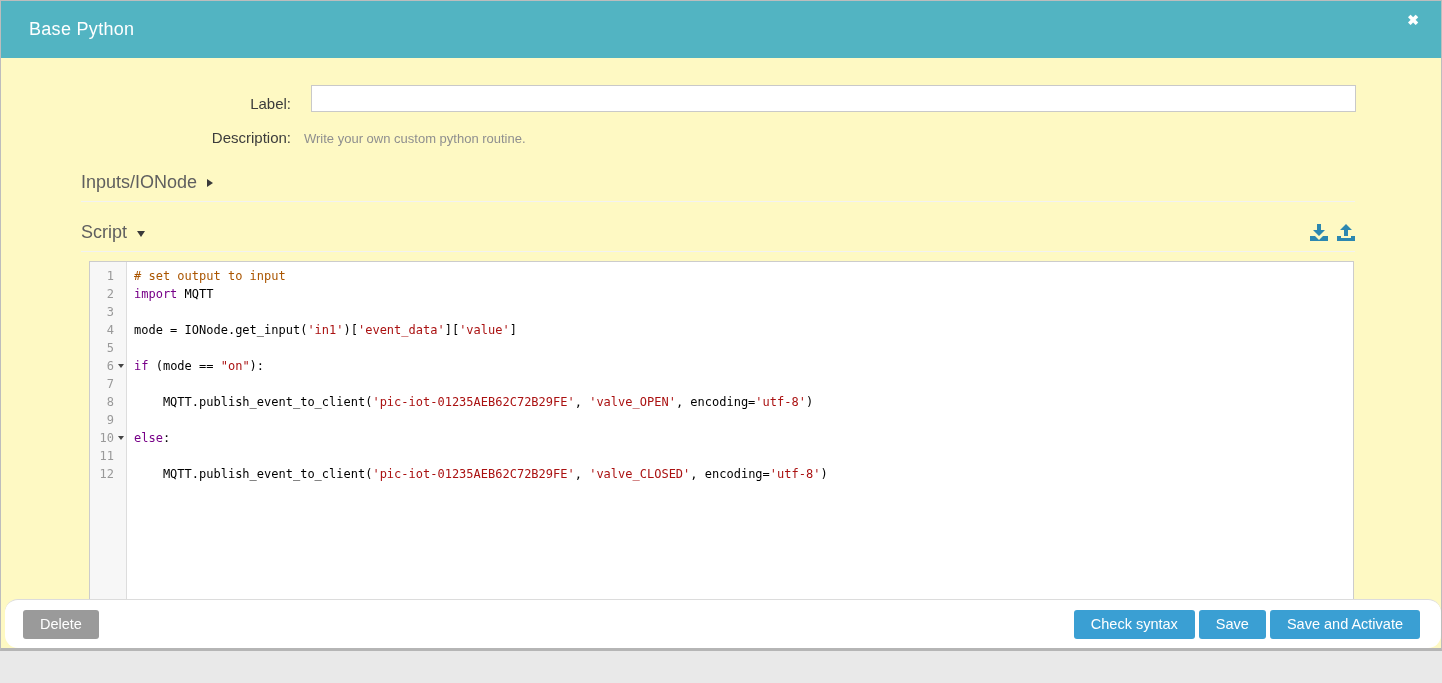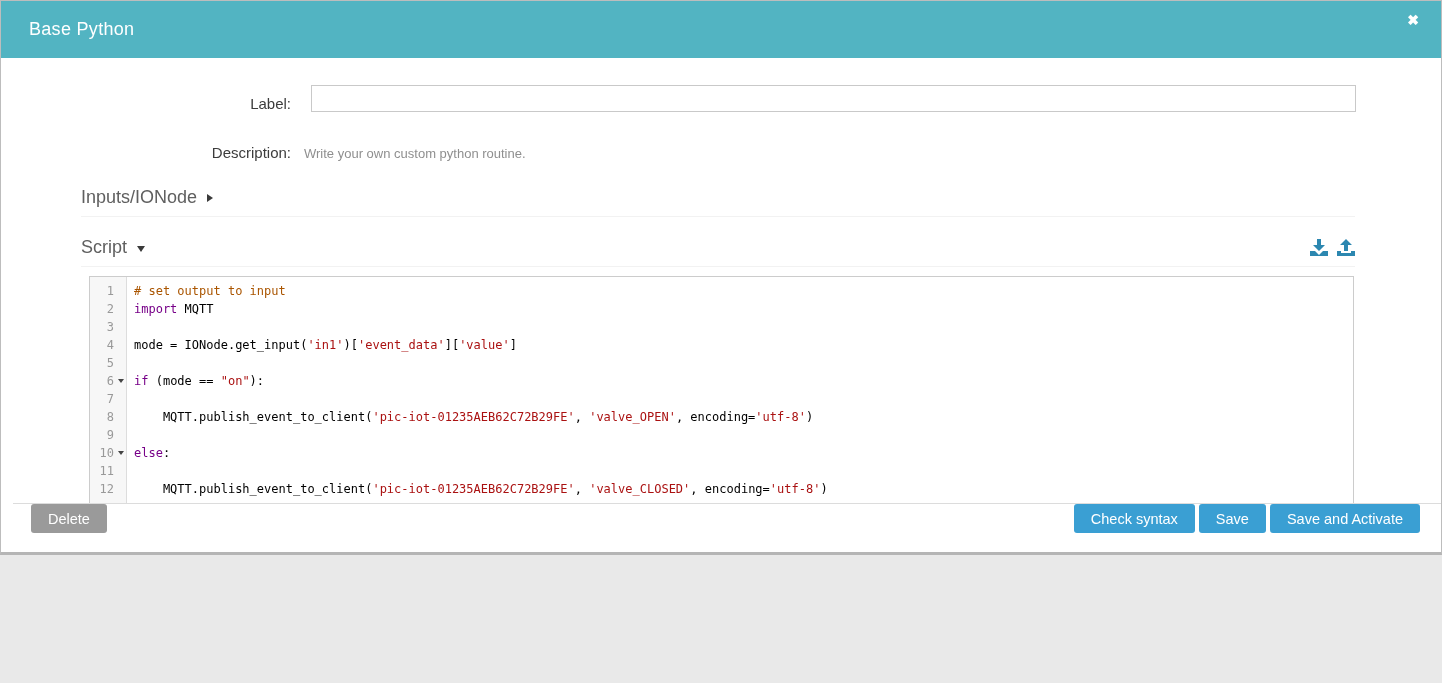--- a/index.html
+++ b/index.html
@@ -2,22 +2,22 @@
 <html><head>
 <meta charset="utf-8">
 <style>
   * { margin: 0; padding: 0; box-sizing: border-box; }
   html, body { background: #e9e9e9; }
   body { font-family: "Liberation Sans", sans-serif; }
 
   .page {
     position: relative;
     width: 1442px;
-    height: 555px;
-    background: #ffffff;
+    height: 651px;
+    background: #fef9c3;
     border: 1px solid #bdbdbd;
     border-bottom: 3px solid #b5b5b5;
     overflow: hidden;
   }
 
   
   .modal-header {
     height: 57px;
     background: #52b4c2;
     display: flex;
@@ -53,21 +53,21 @@
   .label-input {
     margin-left: 20px;
     width: 1045px;
     height: 27px;
     border: 1px solid #c9c9c9;
     background: #fff;
     font-size: 14px;
     padding: 0 6px;
     outline: none;
   }
-  .desc-row { margin-top: 32px; align-items: center; }
+  .desc-row { margin-top: 17px; align-items: center; }
   .desc-value {
     margin-left: 13px;
     color: #8f8f8f;
     font-size: 13px;
     padding-top: 1px;
   }
 
   
   .section-header {
     margin: 0 86px 0 80px;
@@ -146,26 +146,28 @@
   }
   .code-line { height: 18px; white-space: pre; }
   .tok-comment { color: #aa5500; }
   .tok-keyword { color: #770088; }
   .tok-string  { color: #aa1111; }
   .tok-plain   { color: #000000; }
 
   
   .modal-footer {
     position: absolute;
-    left: 12px; right: 0; bottom: 0;
+    left: 4px; right: 0; bottom: 0;
     height: 49px;
     border-top: 1px solid #dcdcdc;
     background: #ffffff;
     display: flex;
+    align-items: center;
     padding: 0 21px 0 18px;
+    border-radius: 13px;
   }
   .btn {
     height: 29px;
     border: none;
     border-radius: 3px;
     color: #ffffff;
     font-size: 14.5px;
     font-family: "Liberation Sans", sans-serif;
     padding: 0 17px;
     cursor: pointer;

